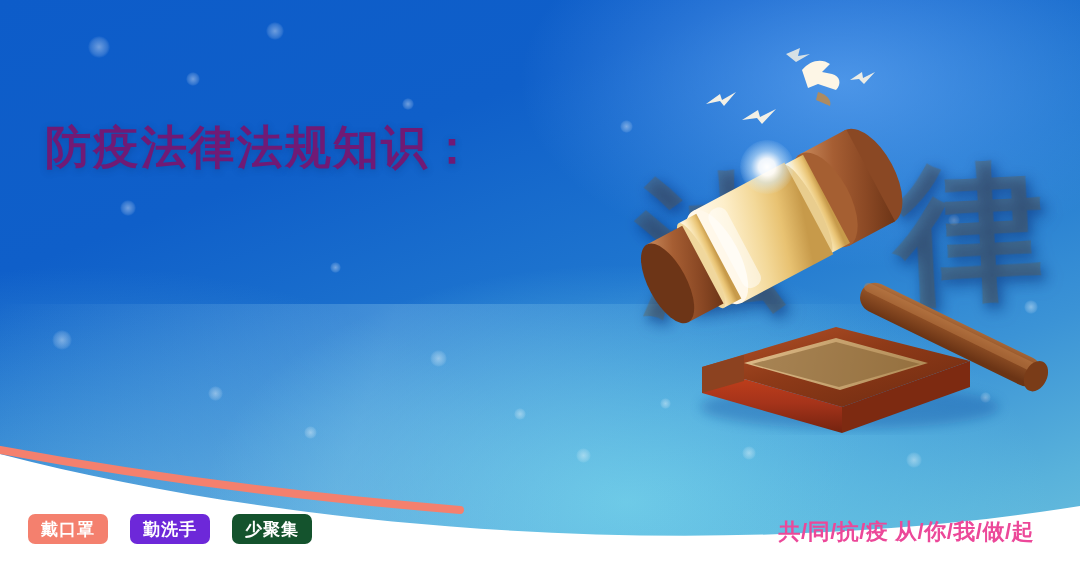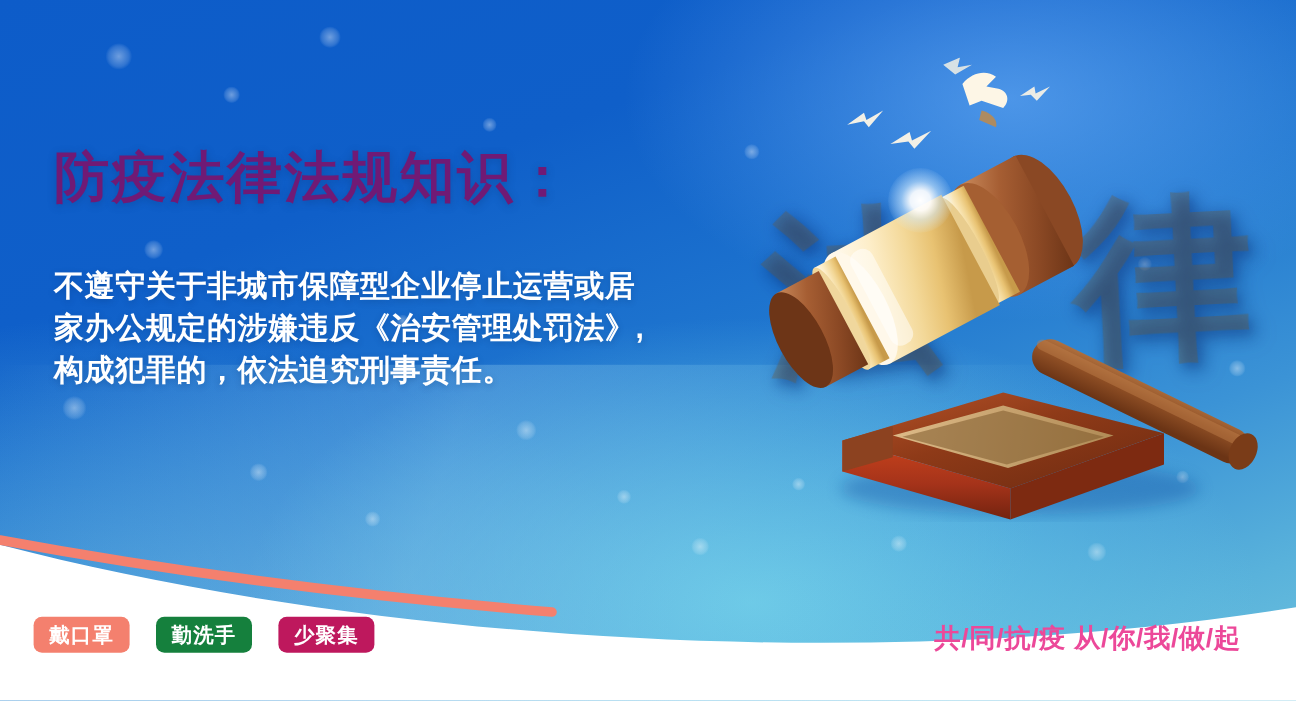--- a/index.html
+++ b/index.html
@@ -225,32 +225,27 @@
       <rect x="18" y="56" width="40" height="88" fill="url(#headWood)"></rect>
       <ellipse cx="18" cy="100" rx="19" ry="44" fill="#6d3517"></ellipse>
 
       <rect x="84" y="56" width="20" height="88" rx="9" fill="#ffffff" opacity=".50"></rect>
     </g>
   </svg>
 
   <div class="flare"></div>
 
   <div class="headline">防疫法律法规知识：</div>
-  <div class="body-copy">
-    <div>不遵守关于非城市保障型企业停止运营或居</div>
-    <div>家办公规定的涉嫌违反《治安管理处罚法》,</div>
-    <div>构成犯罪的，依法追究刑事责任。</div>
-  </div>
 
   <svg class="curve-svg" viewBox="0 0 1080 170" preserveAspectRatio="none">
     <path d="M0,40 C300,118 720,150 1080,92 L1080,170 L0,170 Z" fill="#ffffff"></path>
     <path d="M0,36 C130,60 290,82 460,96" fill="none" stroke="#F4806E" stroke-width="8" stroke-linecap="round"></path>
   </svg>
 
   <div class="tags">
     <div class="tag" style="background:#F4806E">戴口罩</div>
-    <div class="tag" style="background:#15803d">勤洗手</div>
-    <div class="tag" style="background:#be185d">少聚集</div>
+    <div class="tag" style="background:#6d28d9">勤洗手</div>
+    <div class="tag" style="background:#14532d">少聚集</div>
   </div>
 
   <div class="slogan">共/同/抗/疫 从/你/我/做/起</div>
 
 </div>
 
 </body></html>

